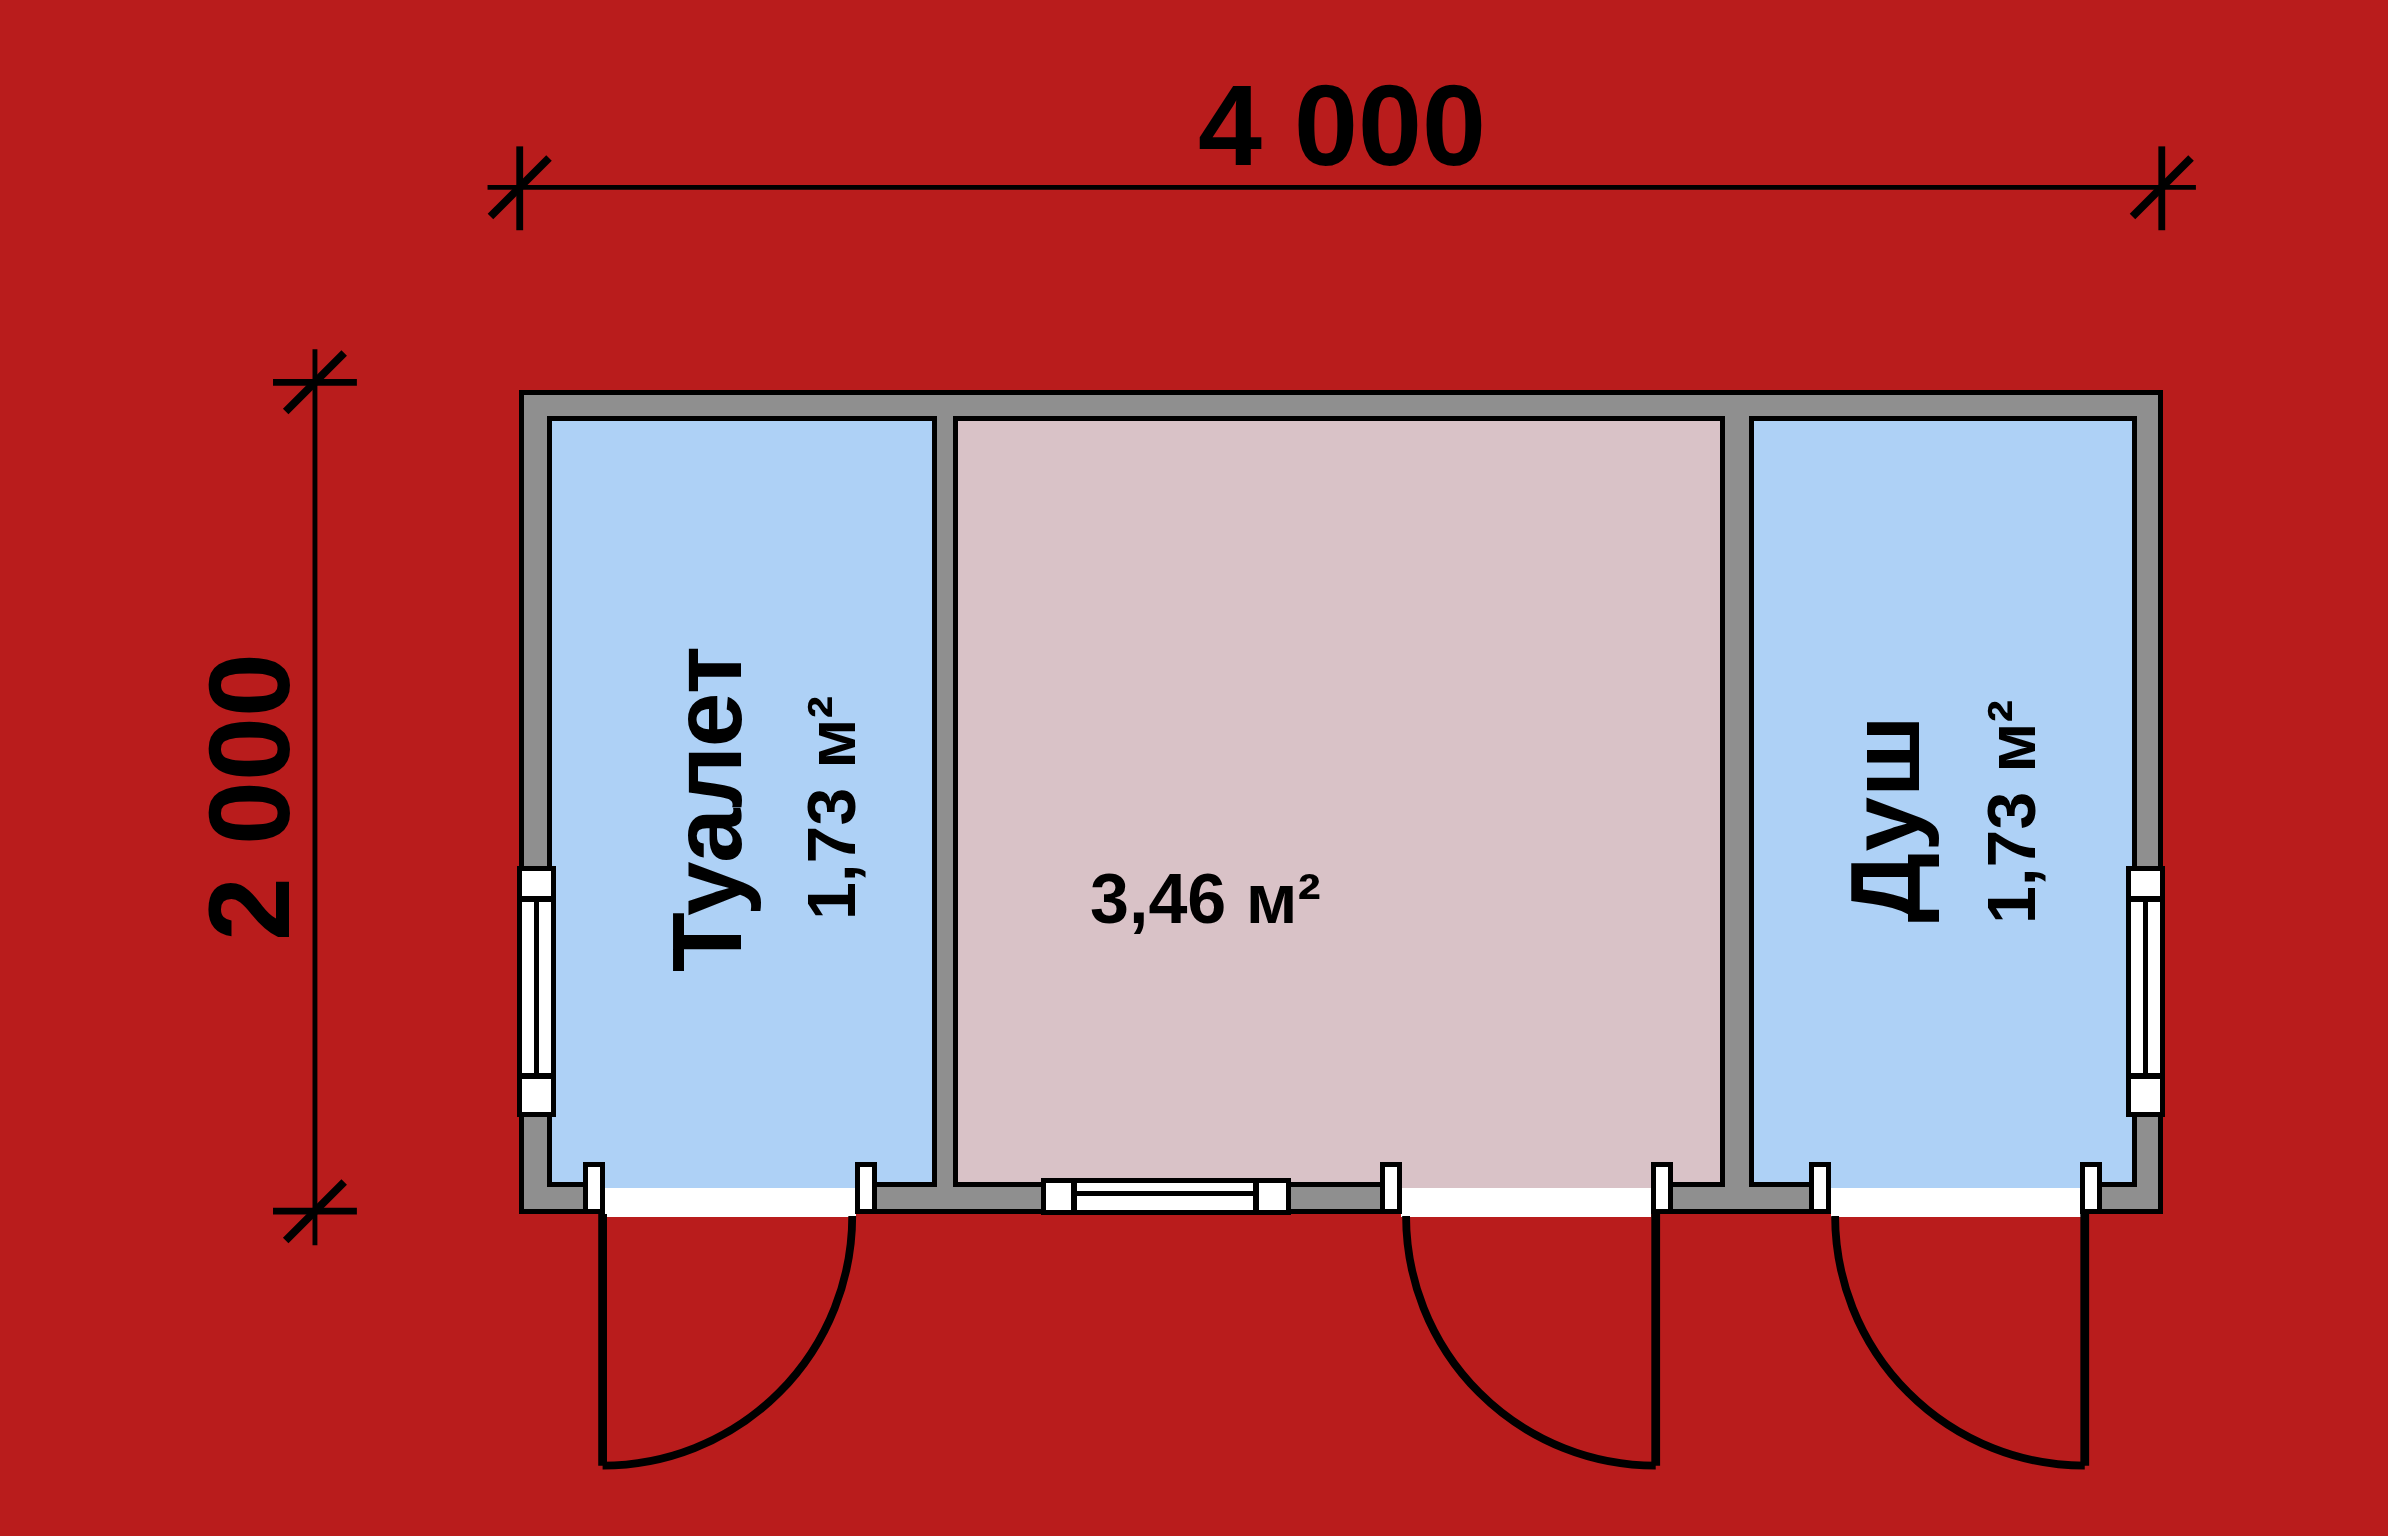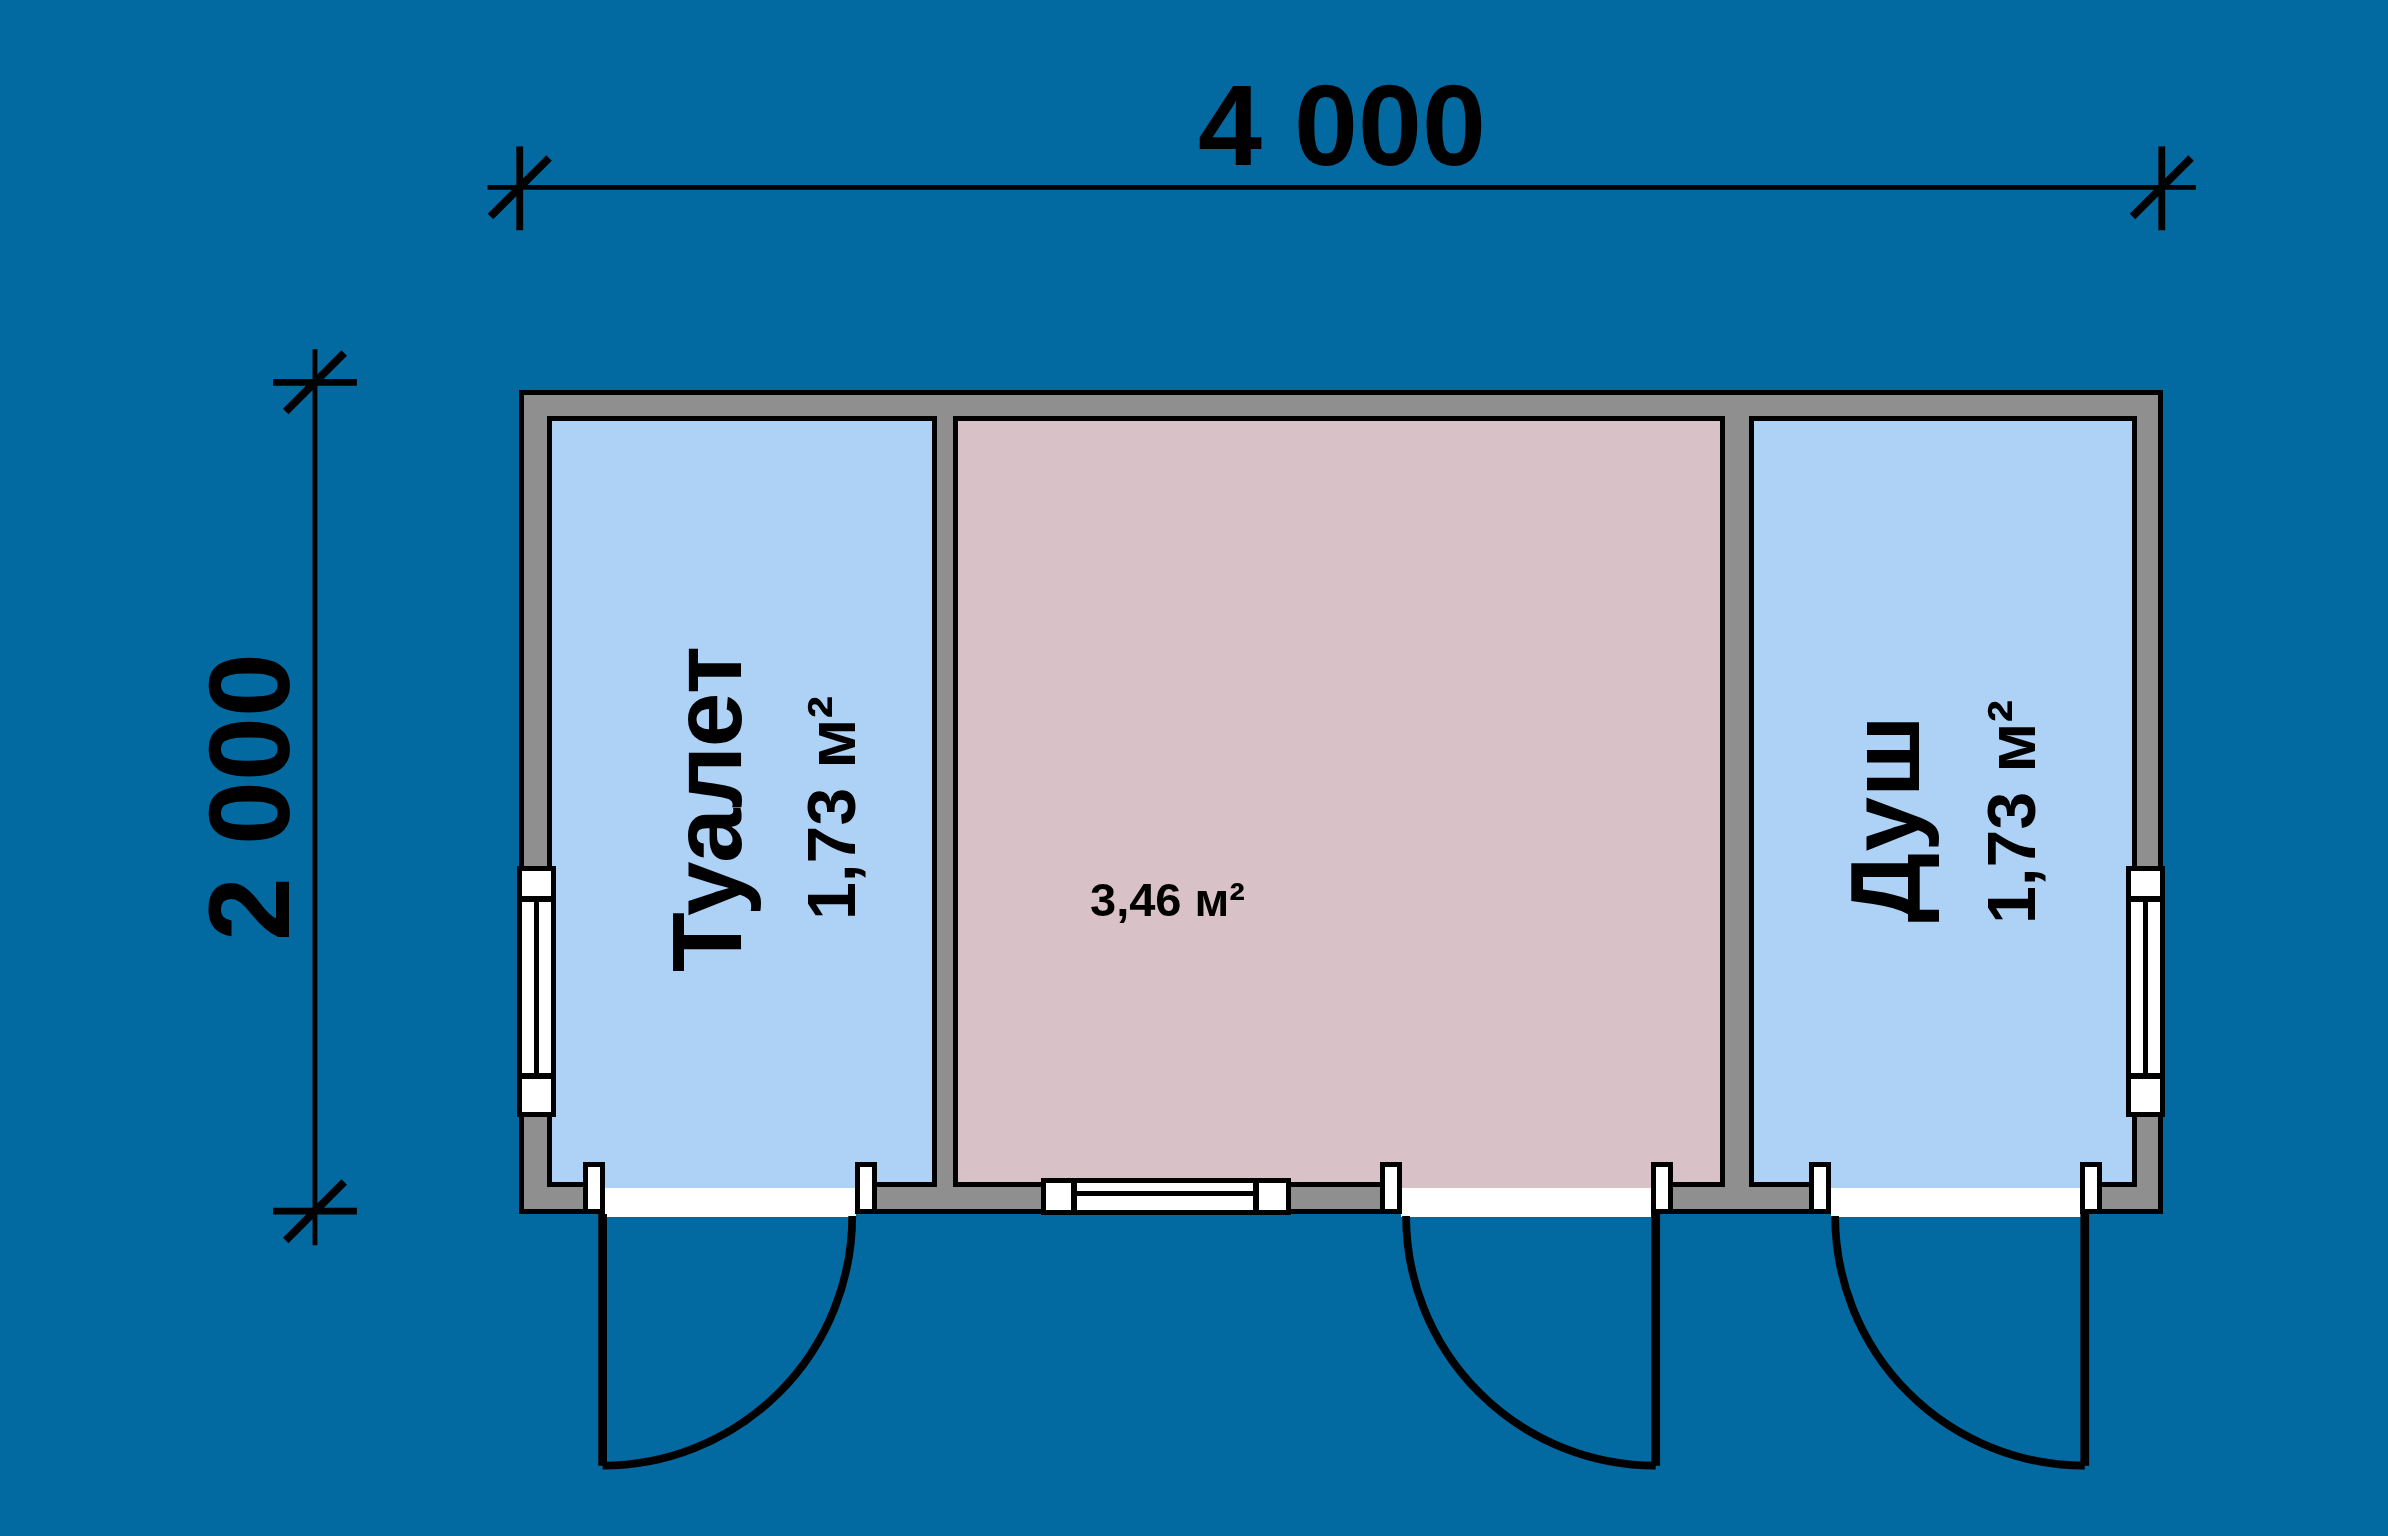--- a/index.html
+++ b/index.html
@@ -1,20 +1,20 @@
 <!DOCTYPE html>
 <html><head>
 <meta charset="utf-8">
 <style>
   html, body { margin: 0; padding: 0; background: #ffffff; }
   .canvas {
     position: relative;
     width: 2388px;
     height: 1536px;
-    background: #0369a1;
+    background: #b91c1c;
     overflow: hidden;
     font-family: "Liberation Sans", sans-serif;
     color: #000;
   }
   .canvas * { box-sizing: border-box; }
 
   
   .building {
     position: absolute;
     left: 519px; top: 390px;
@@ -66,21 +66,21 @@
     position: absolute;
     font-weight: 700;
     white-space: nowrap;
     transform: translate(-50%, -50%);
     line-height: 1;
   }
   .label.rot { transform: translate(-50%, -50%) rotate(-90deg); }
   .room-name { font-size: 98px; }
   .room-area { font-size: 68px; }
   .dim-label { font-size: 115px; }
-  .area-storage { font-size: 47px; transform: translate(0, -50%); }
+  .area-storage { font-size: 70px; transform: translate(0, -50%); }
 </style>
 </head>
 <body>
 
 <div class="canvas">
 
   <div class="building"></div>
 
   <div class="room room-toilet"></div>
   <div class="room room-storage"></div>

